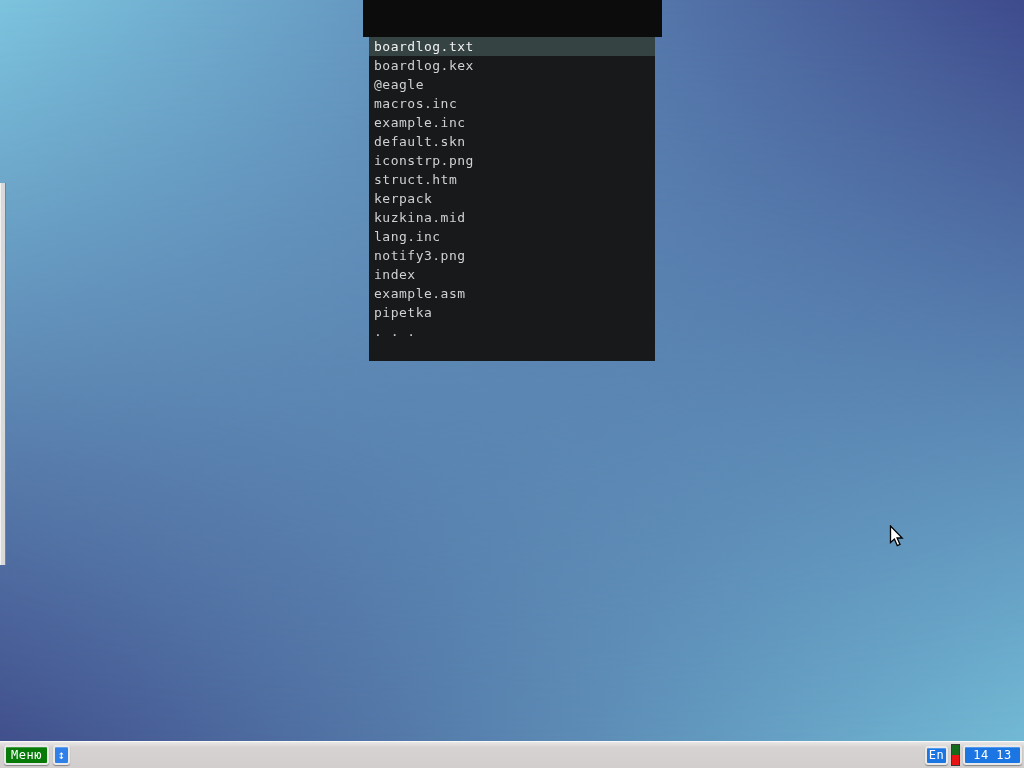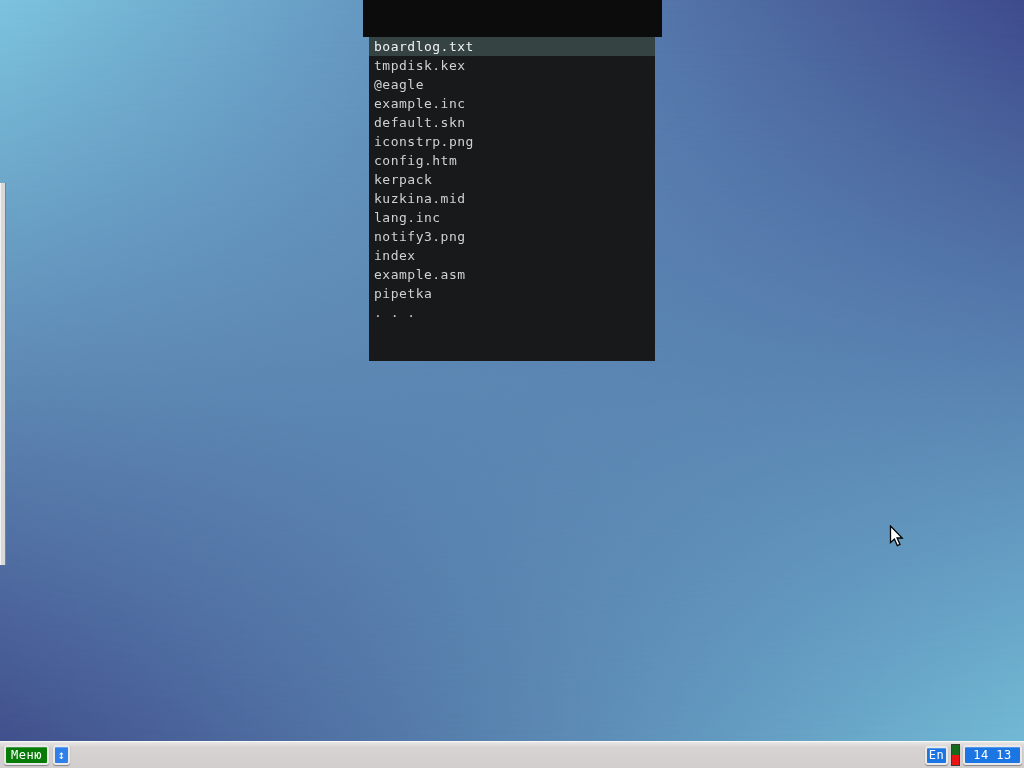--- a/index.html
+++ b/index.html
@@ -85,26 +85,27 @@
 <div class="window-edge"></div>
 
 <div class="launcher">
   <div class="launcher-header">
     <div class="path-line">/sys/</div>
     <div class="search-line"><span>Search: </span><span class="caret">|</span></div>
   </div>
   <div class="file-list" id="file-list">
 
   <div class="file-row selected">boardlog.txt</div>
-      <div class="file-row">tmpdisk.kex</div>
+      <div class="file-row">boardlog.kex</div>
       <div class="file-row">@eagle</div>
+      <div class="file-row">macros.inc</div>
       <div class="file-row">example.inc</div>
       <div class="file-row">default.skn</div>
       <div class="file-row">iconstrp.png</div>
-      <div class="file-row">config.htm</div>
+      <div class="file-row">struct.htm</div>
       <div class="file-row">kerpack</div>
       <div class="file-row">kuzkina.mid</div>
       <div class="file-row">lang.inc</div>
       <div class="file-row">notify3.png</div>
       <div class="file-row">index</div>
       <div class="file-row">example.asm</div>
       <div class="file-row">pipetka</div>
       <div class="file-row more">. . .</div>
     </div>
 </div>

